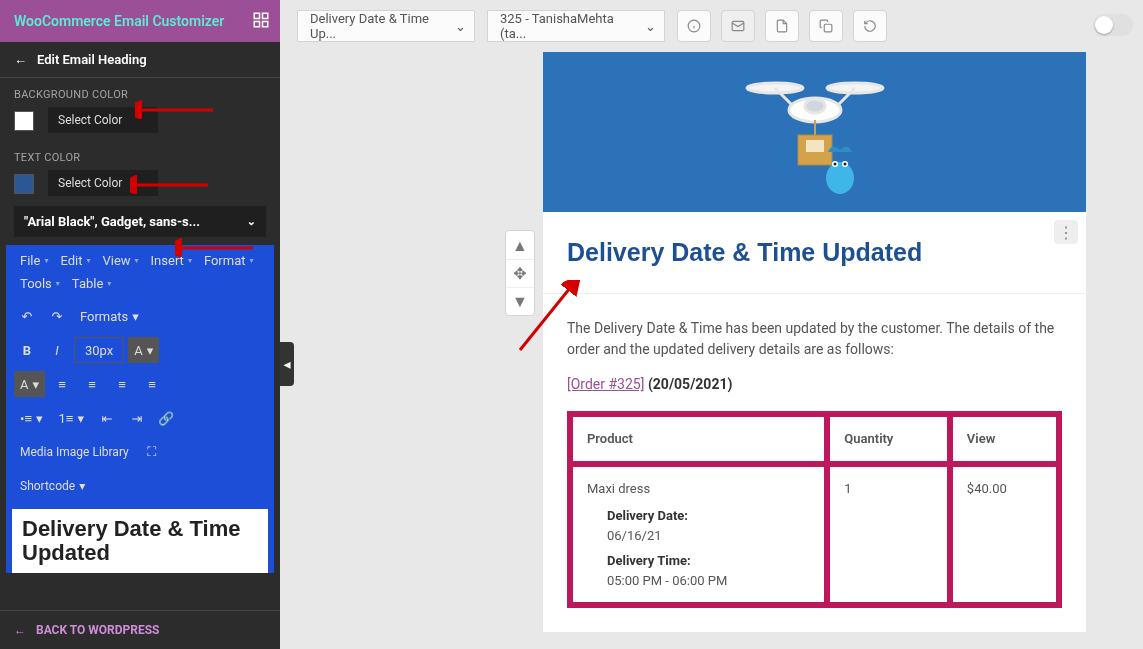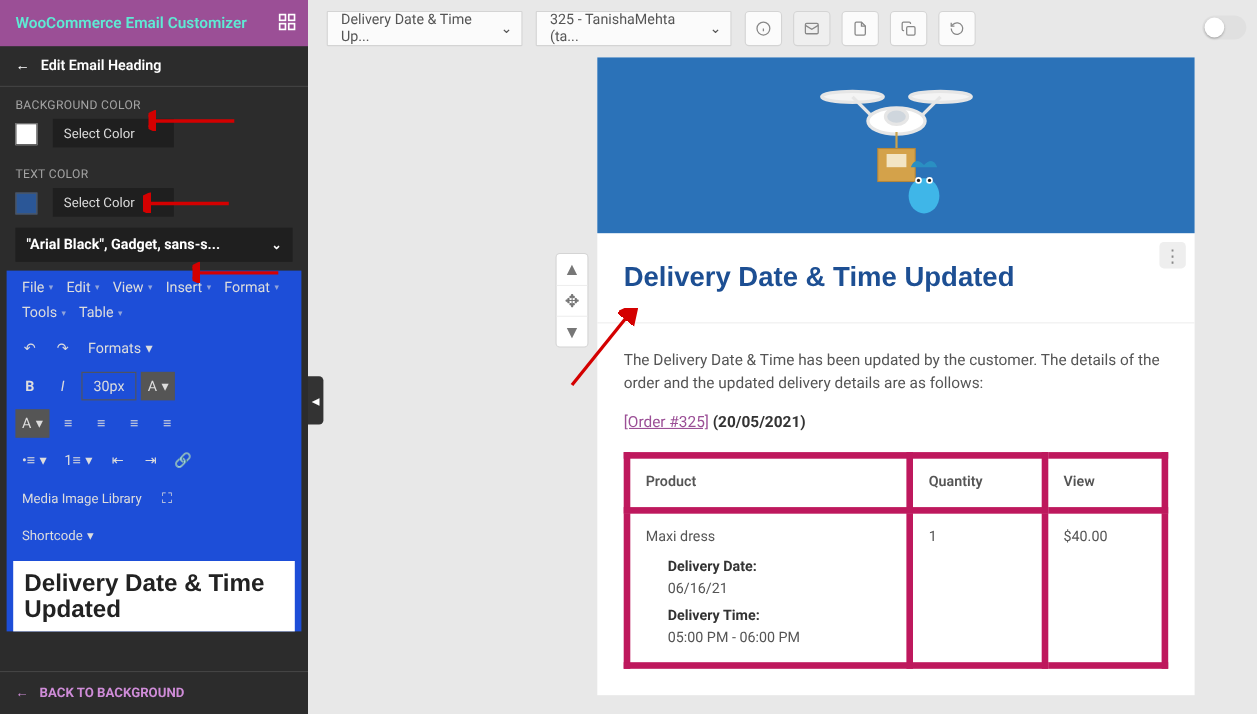--- a/index.html
+++ b/index.html
@@ -164,21 +164,21 @@
    <div class="ed-btn w" style="font-size:12px">
           <span>Shortcode</span>
           <span class="dd">▾</span>
         </div>
   </div>
   <div class="ed-content">Delivery Date &amp; Time Updated</div>
  </div>
 
  <div class="sb-back">
   <span>←</span>
-  <span>BACK TO BACKGROUND</span>
+  <span>BACK TO WORDPRESS</span>
  </div>
 </div>
 
 <div class="topbar">
  <div class="tb-sel" style="width:178px">
       <span>Delivery Date &amp; Time Up...</span>
       <span class="chev">⌄</span>
     </div>
  <div class="tb-sel" style="width:178px">
       <span>325 - TanishaMehta (ta...</span>

